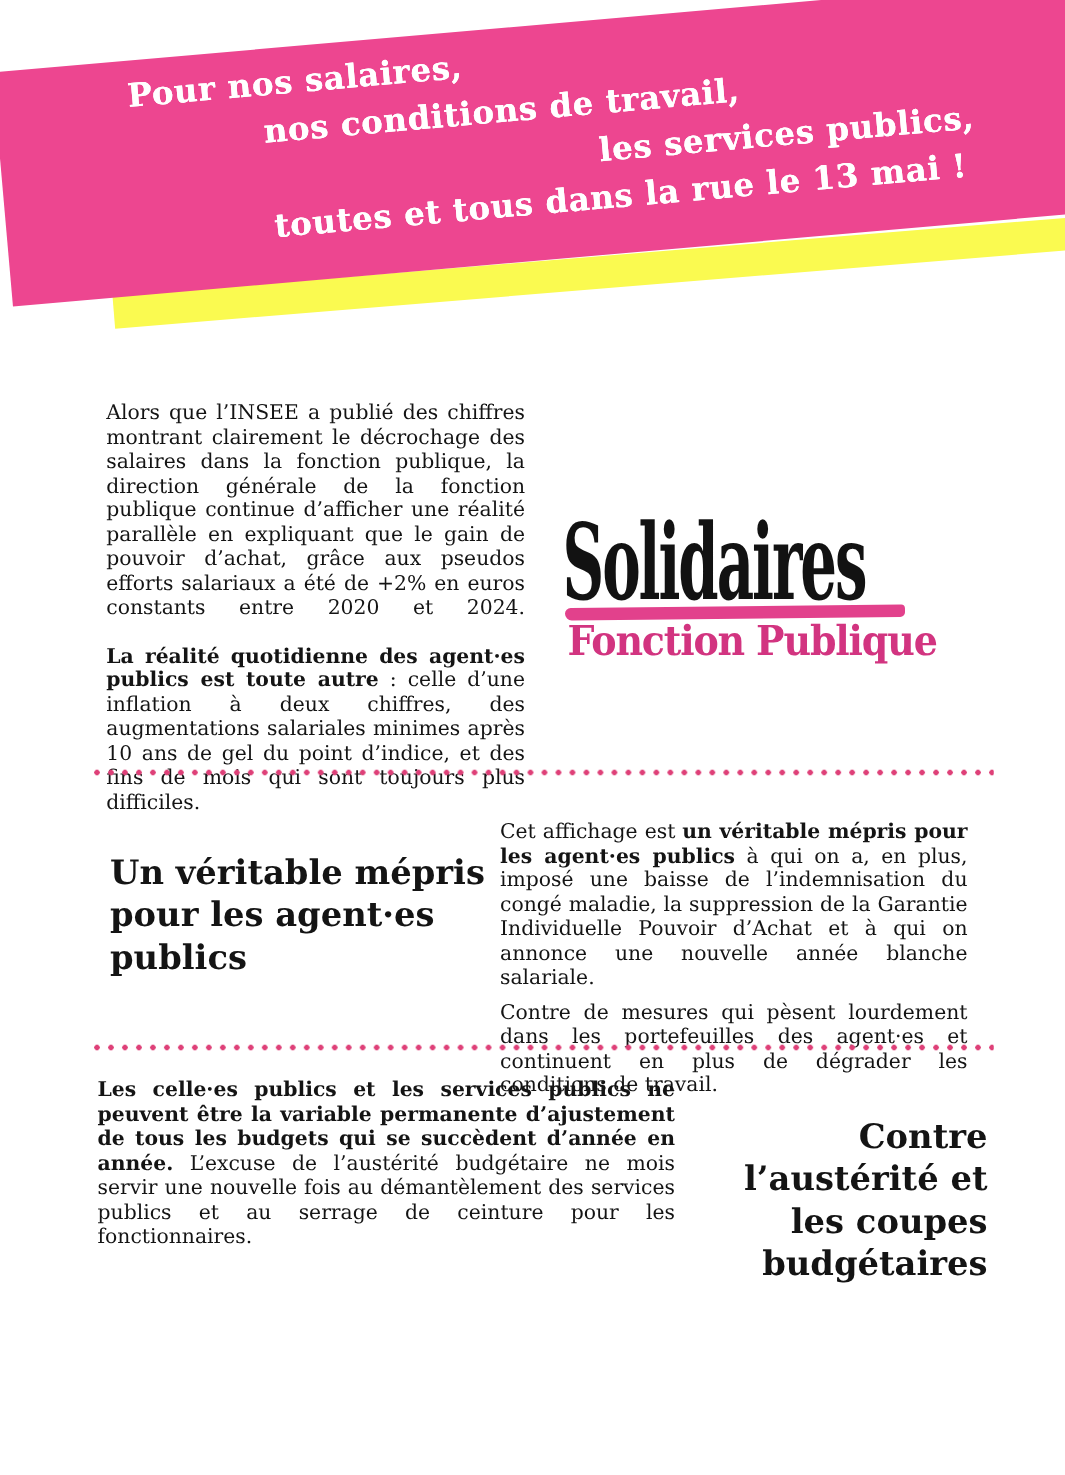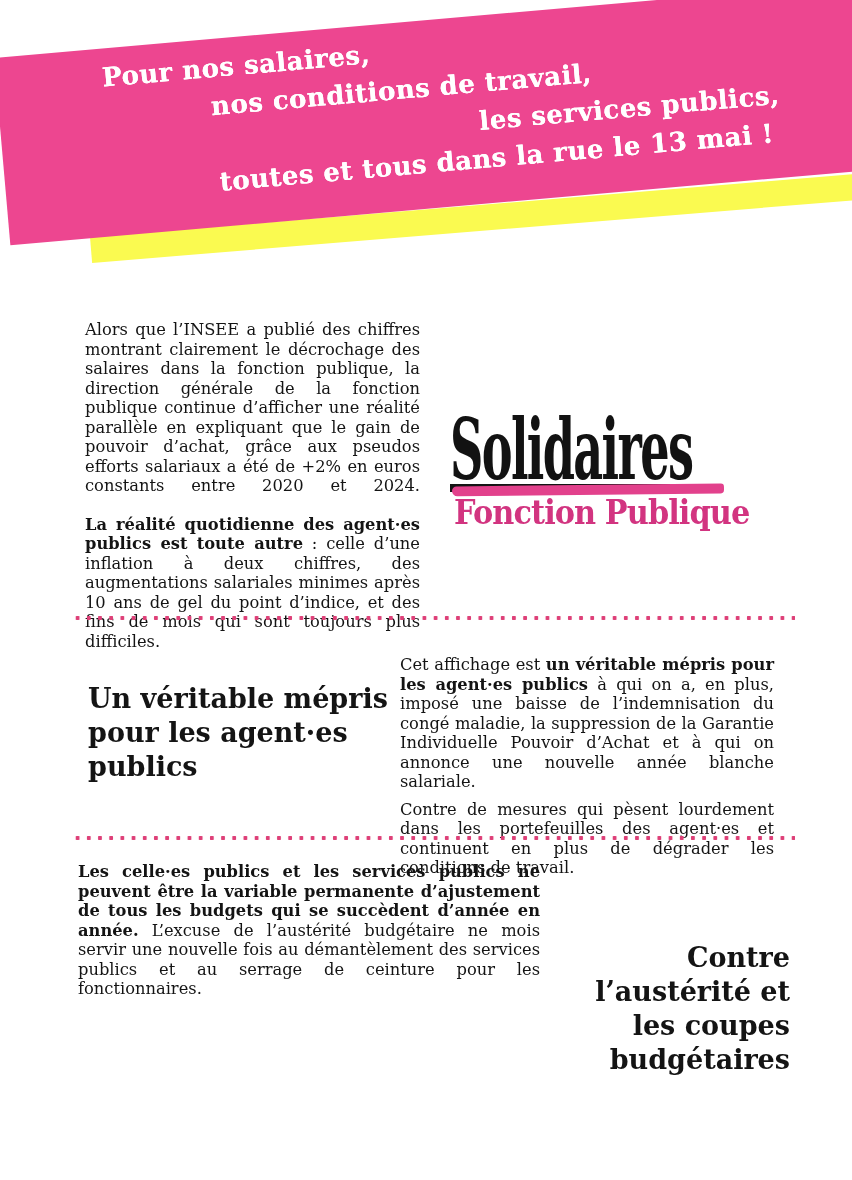--- a/index.html
+++ b/index.html
@@ -36,21 +36,21 @@
   .bl4{left:214px;top:128px;}
   
   .intro-text{
     position:absolute;left:85px;top:320px;width:335px;
     font-size:16.3px;line-height:19.5px;text-align:justify;
   }
   .intro-text p{margin:0 0 19px 0;}
   .force-just{text-align-last:justify;}
   b,strong{font-weight:bold;}
   
-  .logo{position:absolute;left:450px;top:408px;width:300px;z-index:3;text-decoration:underline;}
+  .logo{position:absolute;left:450px;top:408px;width:300px;z-index:3;}
   .logo-title{
     font-weight:bold;font-size:84px;line-height:1;color:#121212;
     letter-spacing:-3px;transform:scaleX(.55);transform-origin:0 0;
     white-space:nowrap;
   }
   .logo-underline{
     position:absolute;left:2px;top:77px;width:272px;height:10px;
     background:var(--brush_pink);border-radius:6px 4px 5px 7px;
     transform:rotate(-.6deg);
   }
@@ -78,21 +78,21 @@
   }
   .sec2-text p{margin:8px;}
   
   .sec3-text{
     position:absolute;left:78px;top:862px;width:462px;
     font-size:16.3px;line-height:19.5px;text-align:justify;
   }
   .sec3-text p{margin:0;}
   .sec3-heading{
     position:absolute;left:560px;top:893px;width:230px;
-    font-size:27px;line-height:34px;font-weight:bold;text-align:right;margin-top:48px;
+    font-size:27px;line-height:34px;font-weight:bold;text-align:right;
   }
 </style>
 </head>
 <body>
 
 <div class="page">
 
   <div class="yellow-stripe"></div>
   <div class="pink-banner">
     <div class="banner-line bl1">Pour nos salaires,</div>

